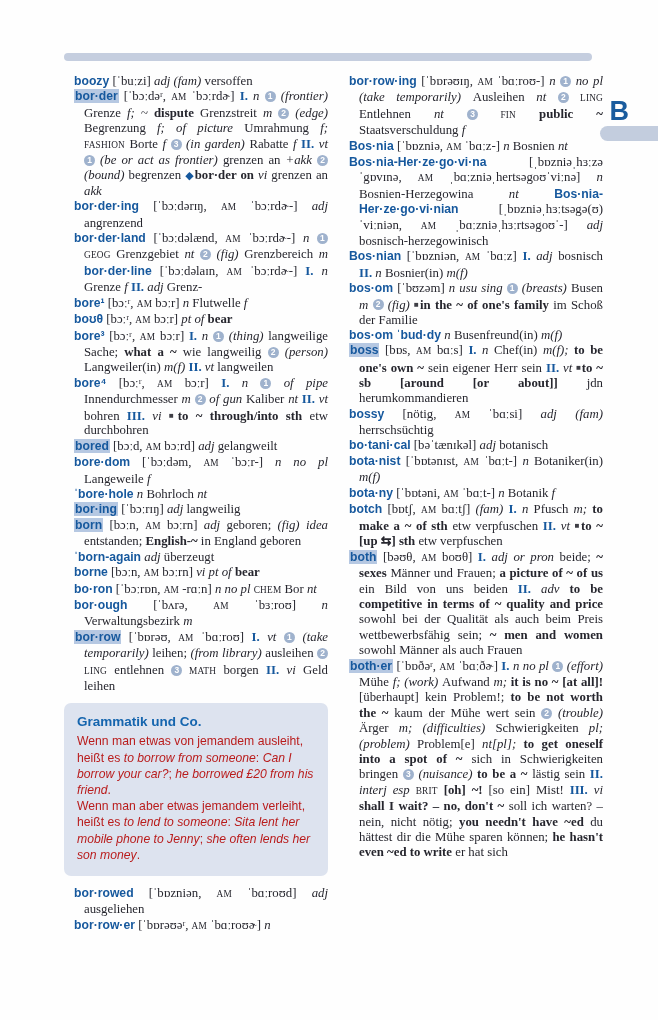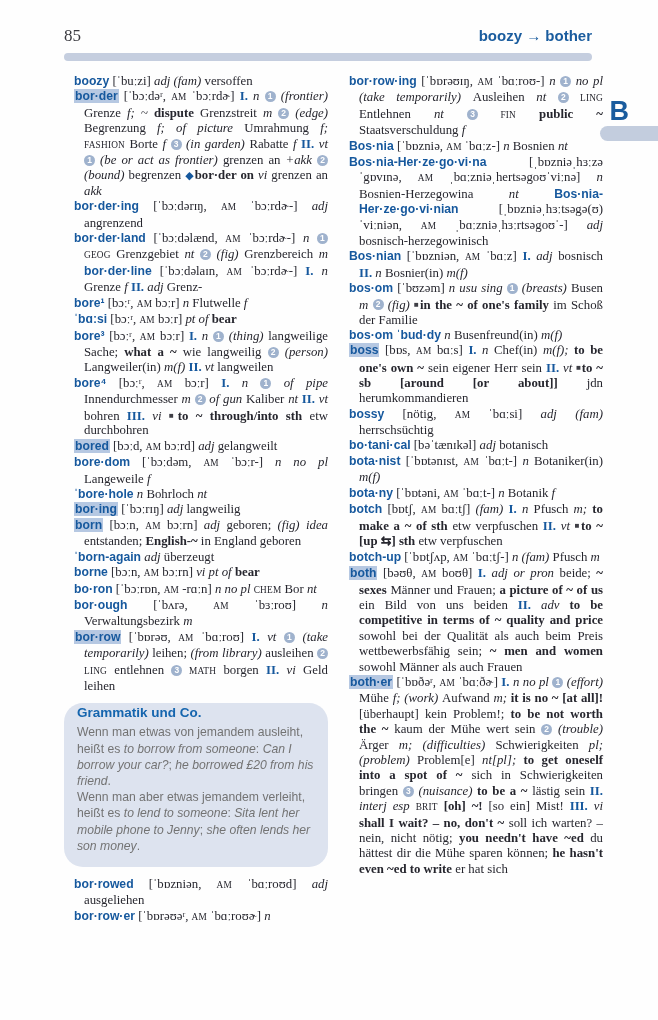--- a/index.html
+++ b/index.html
@@ -28,51 +28,47 @@
   .run-bi { font-weight:bold; }
   .run-sc { font-size:9.3px; letter-spacing:0.2px; }
   .run-rn { font-weight:bold; color:#16589d; }
   .run-sq { font-size:8px; color:#3f3f46; vertical-align:1.5px; }
   .run-di { color:#16589d; font-size:11px; }
   .sense-num { display:inline-block; width:11px; height:11px; border-radius:50%;
                background:#9fb2cd; color:#ffffff; font-family:"Liberation Sans", sans-serif;
                font-size:8.5px; font-weight:bold; line-height:11.5px; text-align:center;
                text-indent:0; vertical-align:1px; }
 
-  .grammar-box { background:#dde3ef; border-radius:19px; padding:2px 13px 13px; margin:9px 0 10px; }
+  .grammar-box { background:#dde3ef; border-radius:7px; padding:11px 13px 13px; margin:9px 0 10px; }
   .grammar-box h3 { margin:0 0 4px; font-family:"Liberation Sans", sans-serif;
                     font-size:13.5px; font-weight:bold; color:#1565ae; }
   .gram-line { margin:0; font-family:"Liberation Sans", sans-serif; font-size:12.2px;
-               line-height:16.2px; color:#737373; }
+               line-height:16.2px; color:#b91c1c; }
 
   .tab-letter { position:absolute; right:29px; top:98px; font-family:"Liberation Sans", sans-serif;
                 font-size:27px; font-weight:bold; color:#1a5c9e; line-height:1; }
   .tab-pill { position:absolute; right:0; top:126px; width:58px; height:15px;
               background:#c3cdde; border-radius:8px 0 0 8px; }
 </style>
 </head>
 <body>
 
 <div class="page">
 
-  <div class="header-row">
-    <span class="page-number">85</span>
-    <span class="guide-words">boozy → bother</span>
-  </div>
   <div class="header-bar"></div>
 
   <div class="content">
     <div class="column">
       <div>
           <p class="entry"><span class="run-h">boozy</span><span class="run-r"> [ˈbuːzi] </span><span class="run-i">adj (fam) </span><span class="run-r">versoffen</span></p>
           <p class="entry"><span class="run-hh">bor·der</span><span class="run-r"> [ˈbɔːdəʳ, </span><span class="run-sc">AM</span><span class="run-r"> ˈbɔːrdɚ] </span><span class="run-rn">I.</span><span class="run-i"> n </span><span class="sense-num">1</span><span class="run-i"> (frontier) </span><span class="run-r">Grenze </span><span class="run-i">f; </span><span class="run-r">~ </span><span class="run-b">dispute </span><span class="run-r">Grenzstreit </span><span class="run-i">m </span><span class="sense-num">2</span><span class="run-i"> (edge) </span><span class="run-r">Begrenzung </span><span class="run-i">f; of picture </span><span class="run-r">Umrahmung </span><span class="run-i">f; </span><span class="run-sc">FASHION</span><span class="run-r"> Borte </span><span class="run-i">f </span><span class="sense-num">3</span><span class="run-i"> (in garden) </span><span class="run-r">Rabatte </span><span class="run-i">f </span><span class="run-rn">II.</span><span class="run-i"> vt </span><span class="sense-num">1</span><span class="run-i"> (be or act as frontier) </span><span class="run-r">grenzen an </span><span class="run-i">+akk </span><span class="sense-num">2</span><span class="run-i"> (bound) </span><span class="run-r">begrenzen </span><span class="run-di">◆</span><span class="run-b">bor·der on </span><span class="run-i">vi </span><span class="run-r">grenzen an </span><span class="run-i">akk</span></p>
           <p class="entry"><span class="run-h">bor·der·ing</span><span class="run-r"> [ˈbɔːdərɪŋ, </span><span class="run-sc">AM</span><span class="run-r"> ˈbɔːrdɚ-] </span><span class="run-i">adj </span><span class="run-r">angrenzend</span></p>
           <p class="entry"><span class="run-h">bor·der·land</span><span class="run-r"> [ˈbɔːdəlænd, </span><span class="run-sc">AM</span><span class="run-r"> ˈbɔːrdɚ-] </span><span class="run-i">n </span><span class="sense-num">1</span><span class="run-sc"> GEOG</span><span class="run-r"> Grenzgebiet </span><span class="run-i">nt </span><span class="sense-num">2</span><span class="run-i"> (fig) </span><span class="run-r">Grenzbereich </span><span class="run-i">m </span><span class="run-h">bor·der·line</span><span class="run-r"> [ˈbɔːdəlaɪn, </span><span class="run-sc">AM</span><span class="run-r"> ˈbɔːrdɚ-] </span><span class="run-rn">I.</span><span class="run-i"> n </span><span class="run-r">Grenze </span><span class="run-i">f </span><span class="run-rn">II.</span><span class="run-i"> adj </span><span class="run-r">Grenz-</span></p>
           <p class="entry"><span class="run-h">bore¹</span><span class="run-r"> [bɔːʳ, </span><span class="run-sc">AM</span><span class="run-r"> bɔːr] </span><span class="run-i">n </span><span class="run-r">Flutwelle </span><span class="run-i">f</span></p>
-          <p class="entry"><span class="run-h">ˈbɑːsi</span><span class="run-r"> [bɔːʳ, </span><span class="run-sc">AM</span><span class="run-r"> bɔːr] </span><span class="run-i">pt of </span><span class="run-b">bear</span></p>
+          <p class="entry"><span class="run-h">boʊθ</span><span class="run-r"> [bɔːʳ, </span><span class="run-sc">AM</span><span class="run-r"> bɔːr] </span><span class="run-i">pt of </span><span class="run-b">bear</span></p>
           <p class="entry"><span class="run-h">bore³</span><span class="run-r"> [bɔːʳ, </span><span class="run-sc">AM</span><span class="run-r"> bɔːr] </span><span class="run-rn">I.</span><span class="run-i"> n </span><span class="sense-num">1</span><span class="run-i"> (thing) </span><span class="run-r">langweilige Sache; </span><span class="run-b">what a ~ </span><span class="run-r">wie langweilig </span><span class="sense-num">2</span><span class="run-i"> (person) </span><span class="run-r">Langweiler(in) </span><span class="run-i">m(f) </span><span class="run-rn">II.</span><span class="run-i"> vt </span><span class="run-r">langweilen</span></p>
           <p class="entry"><span class="run-h">bore⁴</span><span class="run-r"> [bɔːʳ, </span><span class="run-sc">AM</span><span class="run-r"> bɔːr] </span><span class="run-rn">I.</span><span class="run-i"> n </span><span class="sense-num">1</span><span class="run-i"> of pipe </span><span class="run-r">Innendurchmesser </span><span class="run-i">m </span><span class="sense-num">2</span><span class="run-i"> of gun </span><span class="run-r">Kaliber </span><span class="run-i">nt </span><span class="run-rn">II.</span><span class="run-i"> vt </span><span class="run-r">bohren </span><span class="run-rn">III.</span><span class="run-i"> vi </span><span class="run-sq">■</span><span class="run-b">to ~ through/into sth </span><span class="run-r">etw durchbohren</span></p>
           <p class="entry"><span class="run-hh">bored</span><span class="run-r"> [bɔːd, </span><span class="run-sc">AM</span><span class="run-r"> bɔːrd] </span><span class="run-i">adj </span><span class="run-r">gelangweilt</span></p>
           <p class="entry"><span class="run-h">bore·dom</span><span class="run-r"> [ˈbɔːdəm, </span><span class="run-sc">AM</span><span class="run-r"> ˈbɔːr-] </span><span class="run-i">n no pl </span><span class="run-r">Langeweile </span><span class="run-i">f</span></p>
           <p class="entry"><span class="run-h">ˈbore·hole</span><span class="run-i"> n </span><span class="run-r">Bohrloch </span><span class="run-i">nt</span></p>
           <p class="entry"><span class="run-hh">bor·ing</span><span class="run-r"> [ˈbɔːrɪŋ] </span><span class="run-i">adj </span><span class="run-r">langweilig</span></p>
           <p class="entry"><span class="run-hh">born</span><span class="run-r"> [bɔːn, </span><span class="run-sc">AM</span><span class="run-r"> bɔːrn] </span><span class="run-i">adj </span><span class="run-r">geboren; </span><span class="run-i">(fig) idea </span><span class="run-r">entstanden; </span><span class="run-b">English-~ </span><span class="run-r">in England geboren</span></p>
           <p class="entry"><span class="run-h">ˈborn-again</span><span class="run-i"> adj </span><span class="run-r">überzeugt</span></p>
           <p class="entry"><span class="run-h">borne</span><span class="run-r"> [bɔːn, </span><span class="run-sc">AM</span><span class="run-r"> bɔːrn] </span><span class="run-i">vi pt of </span><span class="run-b">bear</span></p>
           <p class="entry"><span class="run-h">bo·ron</span><span class="run-r"> [ˈbɔːrɒn, </span><span class="run-sc">AM</span><span class="run-r"> -rɑːn] </span><span class="run-i">n no pl </span><span class="run-sc">CHEM</span><span class="run-r"> Bor </span><span class="run-i">nt</span></p>
@@ -98,21 +94,20 @@
           <p class="entry"><span class="run-h">Bos·nia-Her·ze·go·vi·na</span><span class="run-r"> [ˌbɒzniəˌhɜːzəˈgɒvɪnə, </span><span class="run-sc">AM</span><span class="run-r"> ˌbɑːzniəˌhertsəgoʊˈviːnə] </span><span class="run-i">n </span><span class="run-r">Bosnien-Herzegowina </span><span class="run-i">nt </span><span class="run-h">Bos·nia-Her·ze·go·vi·nian</span><span class="run-r"> [ˌbɒzniəˌhɜːtsəgə(ʊ)ˈviːniən, </span><span class="run-sc">AM</span><span class="run-r"> ˌbɑːzniəˌhɜːrtsəgoʊˈ-] </span><span class="run-i">adj </span><span class="run-r">bosnisch-herzegowinisch</span></p>
           <p class="entry"><span class="run-h">Bos·nian</span><span class="run-r"> [ˈbɒzniən, </span><span class="run-sc">AM</span><span class="run-r"> ˈbɑːz] </span><span class="run-rn">I.</span><span class="run-i"> adj </span><span class="run-r">bosnisch </span><span class="run-rn">II.</span><span class="run-i"> n </span><span class="run-r">Bosnier(in) </span><span class="run-i">m(f)</span></p>
           <p class="entry"><span class="run-h">bos·om</span><span class="run-r"> [ˈbʊzəm] </span><span class="run-i">n usu sing </span><span class="sense-num">1</span><span class="run-i"> (breasts) </span><span class="run-r">Busen </span><span class="run-i">m </span><span class="sense-num">2</span><span class="run-i"> (fig) </span><span class="run-sq">■</span><span class="run-b">in the ~ of one's family </span><span class="run-r">im Schoß der Familie</span></p>
           <p class="entry"><span class="run-h">bos·om ˈbud·dy</span><span class="run-i"> n </span><span class="run-r">Busenfreund(in) </span><span class="run-i">m(f)</span></p>
           <p class="entry"><span class="run-hh">boss</span><span class="run-r"> [bɒs, </span><span class="run-sc">AM</span><span class="run-r"> bɑːs] </span><span class="run-rn">I.</span><span class="run-i"> n </span><span class="run-r">Chef(in) </span><span class="run-i">m(f); </span><span class="run-b">to be one's own ~ </span><span class="run-r">sein eigener Herr sein </span><span class="run-rn">II.</span><span class="run-i"> vt </span><span class="run-sq">■</span><span class="run-b">to ~ sb [around [or about]] </span><span class="run-r">jdn herumkommandieren</span></p>
           <p class="entry"><span class="run-h">bossy</span><span class="run-r"> [nötig, </span><span class="run-sc">AM</span><span class="run-r"> ˈbɑːsi] </span><span class="run-i">adj (fam) </span><span class="run-r">herrschsüchtig</span></p>
           <p class="entry"><span class="run-h">bo·tani·cal</span><span class="run-r"> [bəˈtænɪkəl] </span><span class="run-i">adj </span><span class="run-r">botanisch</span></p>
           <p class="entry"><span class="run-h">bota·nist</span><span class="run-r"> [ˈbɒtənɪst, </span><span class="run-sc">AM</span><span class="run-r"> ˈbɑːt-] </span><span class="run-i">n </span><span class="run-r">Botaniker(in) </span><span class="run-i">m(f)</span></p>
           <p class="entry"><span class="run-h">bota·ny</span><span class="run-r"> [ˈbɒtəni, </span><span class="run-sc">AM</span><span class="run-r"> ˈbɑːt-] </span><span class="run-i">n </span><span class="run-r">Botanik </span><span class="run-i">f</span></p>
           <p class="entry"><span class="run-h">botch</span><span class="run-r"> [bɒtʃ, </span><span class="run-sc">AM</span><span class="run-r"> bɑːtʃ] </span><span class="run-i">(fam) </span><span class="run-rn">I.</span><span class="run-i"> n </span><span class="run-r">Pfusch </span><span class="run-i">m; </span><span class="run-b">to make a ~ of sth </span><span class="run-r">etw verpfuschen </span><span class="run-rn">II.</span><span class="run-i"> vt </span><span class="run-sq">■</span><span class="run-b">to ~ [up ⇆] sth </span><span class="run-r">etw verpfuschen</span></p>
-          <p class="entry"><span class="run-h">botch-up</span><span class="run-r"> [ˈbɒtʃʌp, </span><span class="run-sc">AM</span><span class="run-r"> ˈbɑːtʃ-] </span><span class="run-i">n (fam) </span><span class="run-r">Pfusch </span><span class="run-i">m</span></p>
           <p class="entry"><span class="run-hh">both</span><span class="run-r"> [bəʊθ, </span><span class="run-sc">AM</span><span class="run-r"> boʊθ] </span><span class="run-rn">I.</span><span class="run-i"> adj or pron </span><span class="run-r">beide; </span><span class="run-b">~ sexes </span><span class="run-r">Männer und Frauen; </span><span class="run-bi">a picture of ~ of us </span><span class="run-r">ein Bild von uns beiden </span><span class="run-rn">II.</span><span class="run-i"> adv </span><span class="run-b">to be competitive in terms of ~ quality and price </span><span class="run-r">sowohl bei der Qualität als auch beim Preis wettbewerbsfähig sein; </span><span class="run-b">~ men and women </span><span class="run-r">sowohl Männer als auch Frauen</span></p>
           <p class="entry"><span class="run-hh">both·er</span><span class="run-r"> [ˈbɒðəʳ, </span><span class="run-sc">AM</span><span class="run-r"> ˈbɑːðɚ] </span><span class="run-rn">I.</span><span class="run-i"> n no pl </span><span class="sense-num">1</span><span class="run-i"> (effort) </span><span class="run-r">Mühe </span><span class="run-i">f; (work) </span><span class="run-r">Aufwand </span><span class="run-i">m; </span><span class="run-bi">it is no ~ [at all]! </span><span class="run-r">[überhaupt] kein Problem!; </span><span class="run-b">to be not worth the ~ </span><span class="run-r">kaum der Mühe wert sein </span><span class="sense-num">2</span><span class="run-i"> (trouble) </span><span class="run-r">Ärger </span><span class="run-i">m; (difficulties) </span><span class="run-r">Schwierigkeiten </span><span class="run-i">pl; (problem) </span><span class="run-r">Problem[e] </span><span class="run-i">nt[pl]; </span><span class="run-b">to get oneself into a spot of ~ </span><span class="run-r">sich in Schwierigkeiten bringen </span><span class="sense-num">3</span><span class="run-i"> (nuisance) </span><span class="run-b">to be a ~ </span><span class="run-r">lästig sein </span><span class="run-rn">II.</span><span class="run-i"> interj esp </span><span class="run-sc">BRIT</span><span class="run-bi"> [oh] ~! </span><span class="run-r">[so ein] Mist! </span><span class="run-rn">III.</span><span class="run-i"> vi </span><span class="run-bi">shall I wait? – no, don't ~ </span><span class="run-r">soll ich warten? – nein, nicht nötig; </span><span class="run-bi">you needn't have ~ed </span><span class="run-r">du hättest dir die Mühe sparen können; </span><span class="run-bi">he hasn't even ~ed to write </span><span class="run-r">er hat sich</span></p>
         </div>
     </div>
   </div>
 
   <div class="tab-letter">B</div>
   <div class="tab-pill"></div>
 
 </div>

